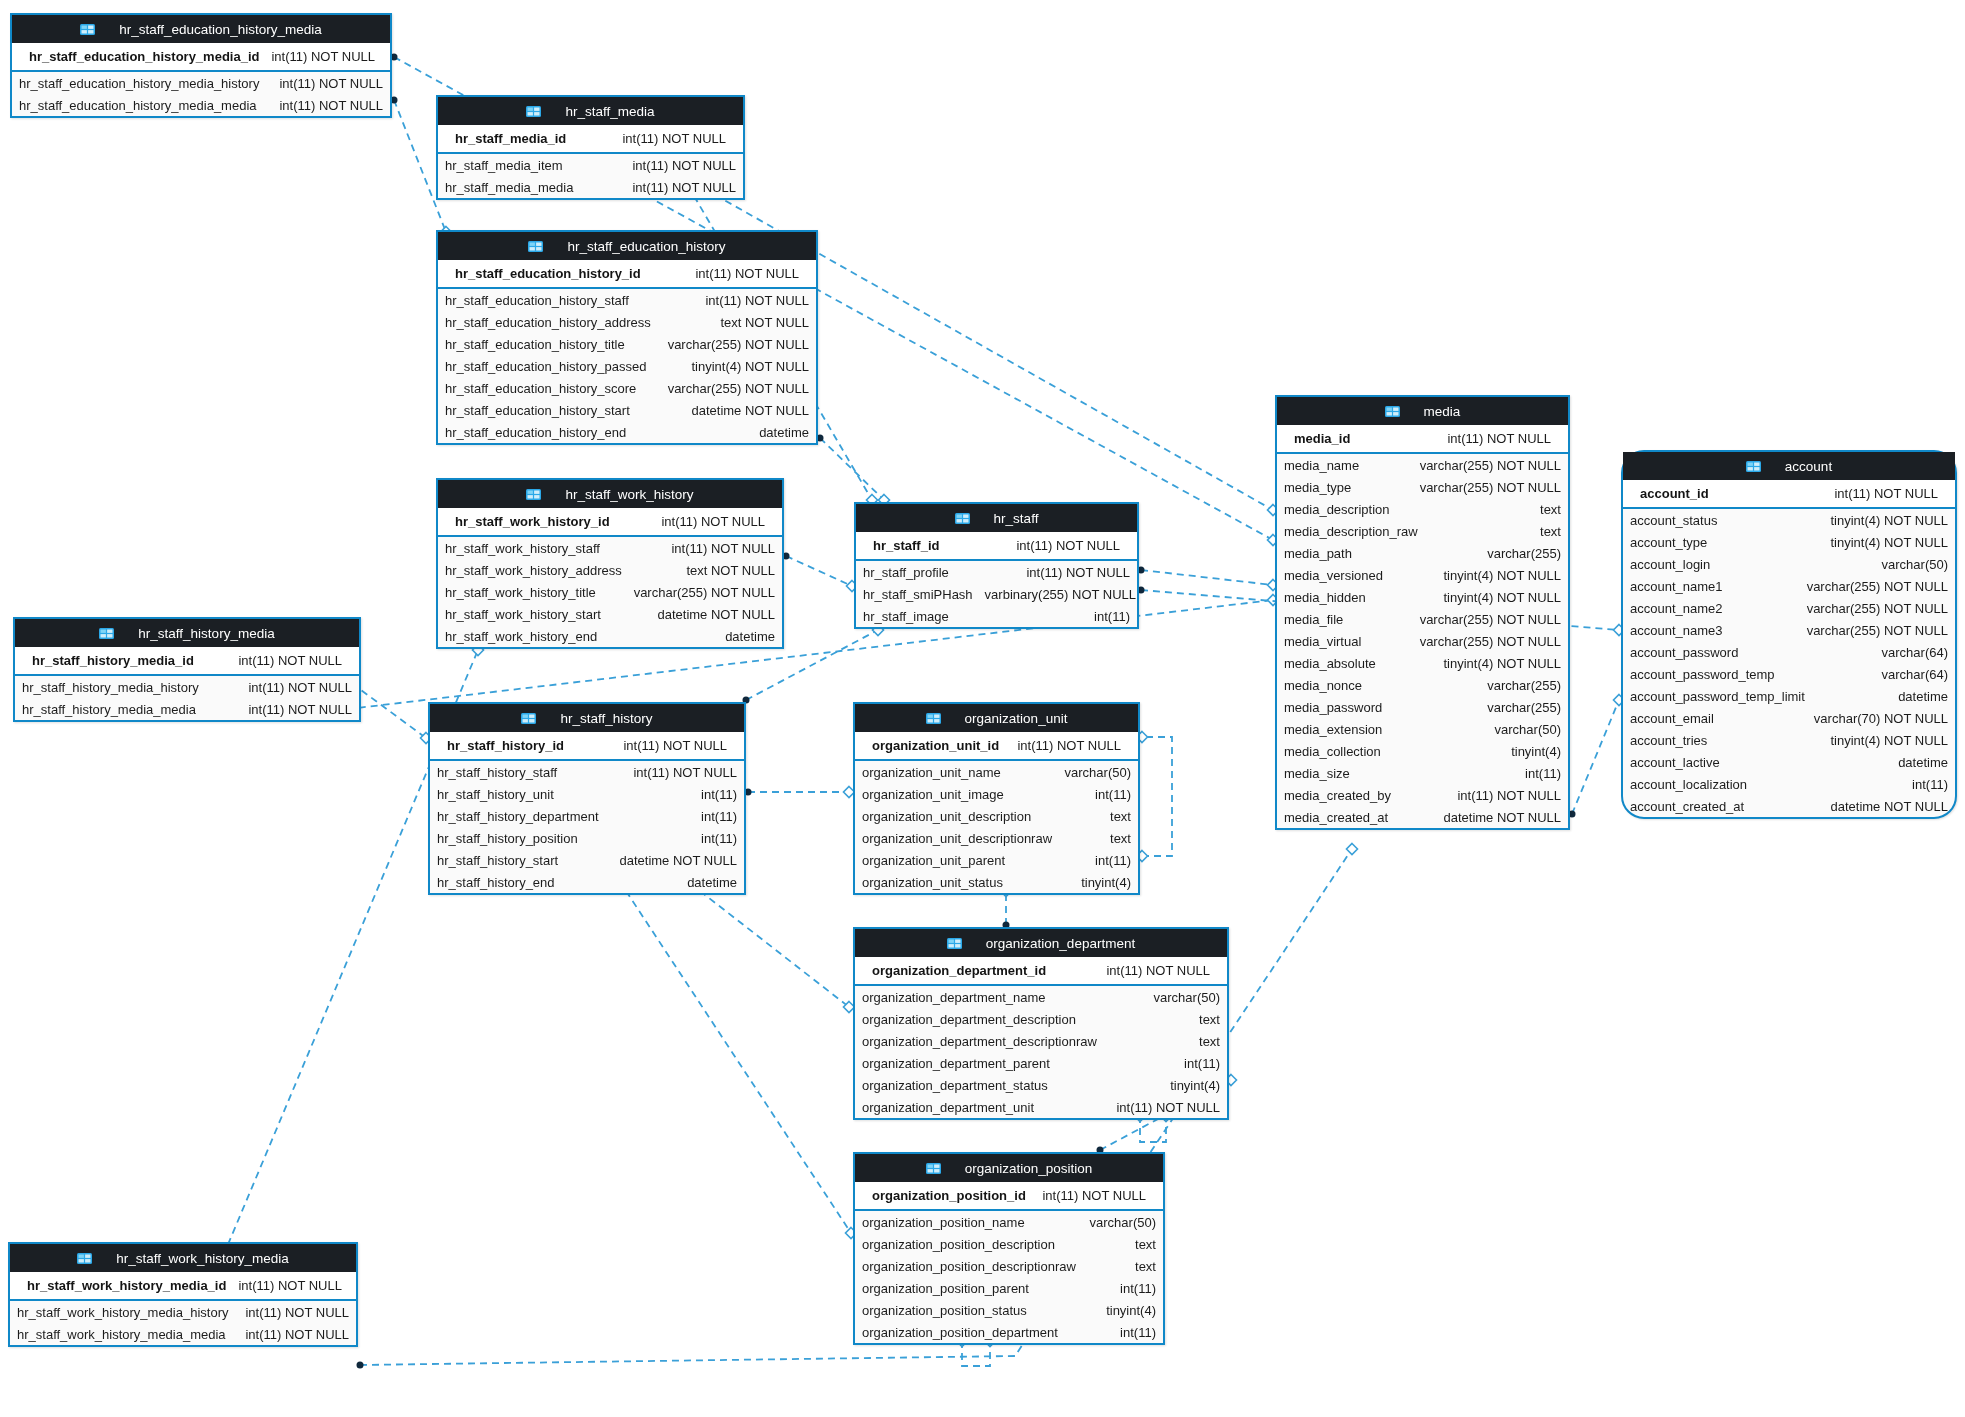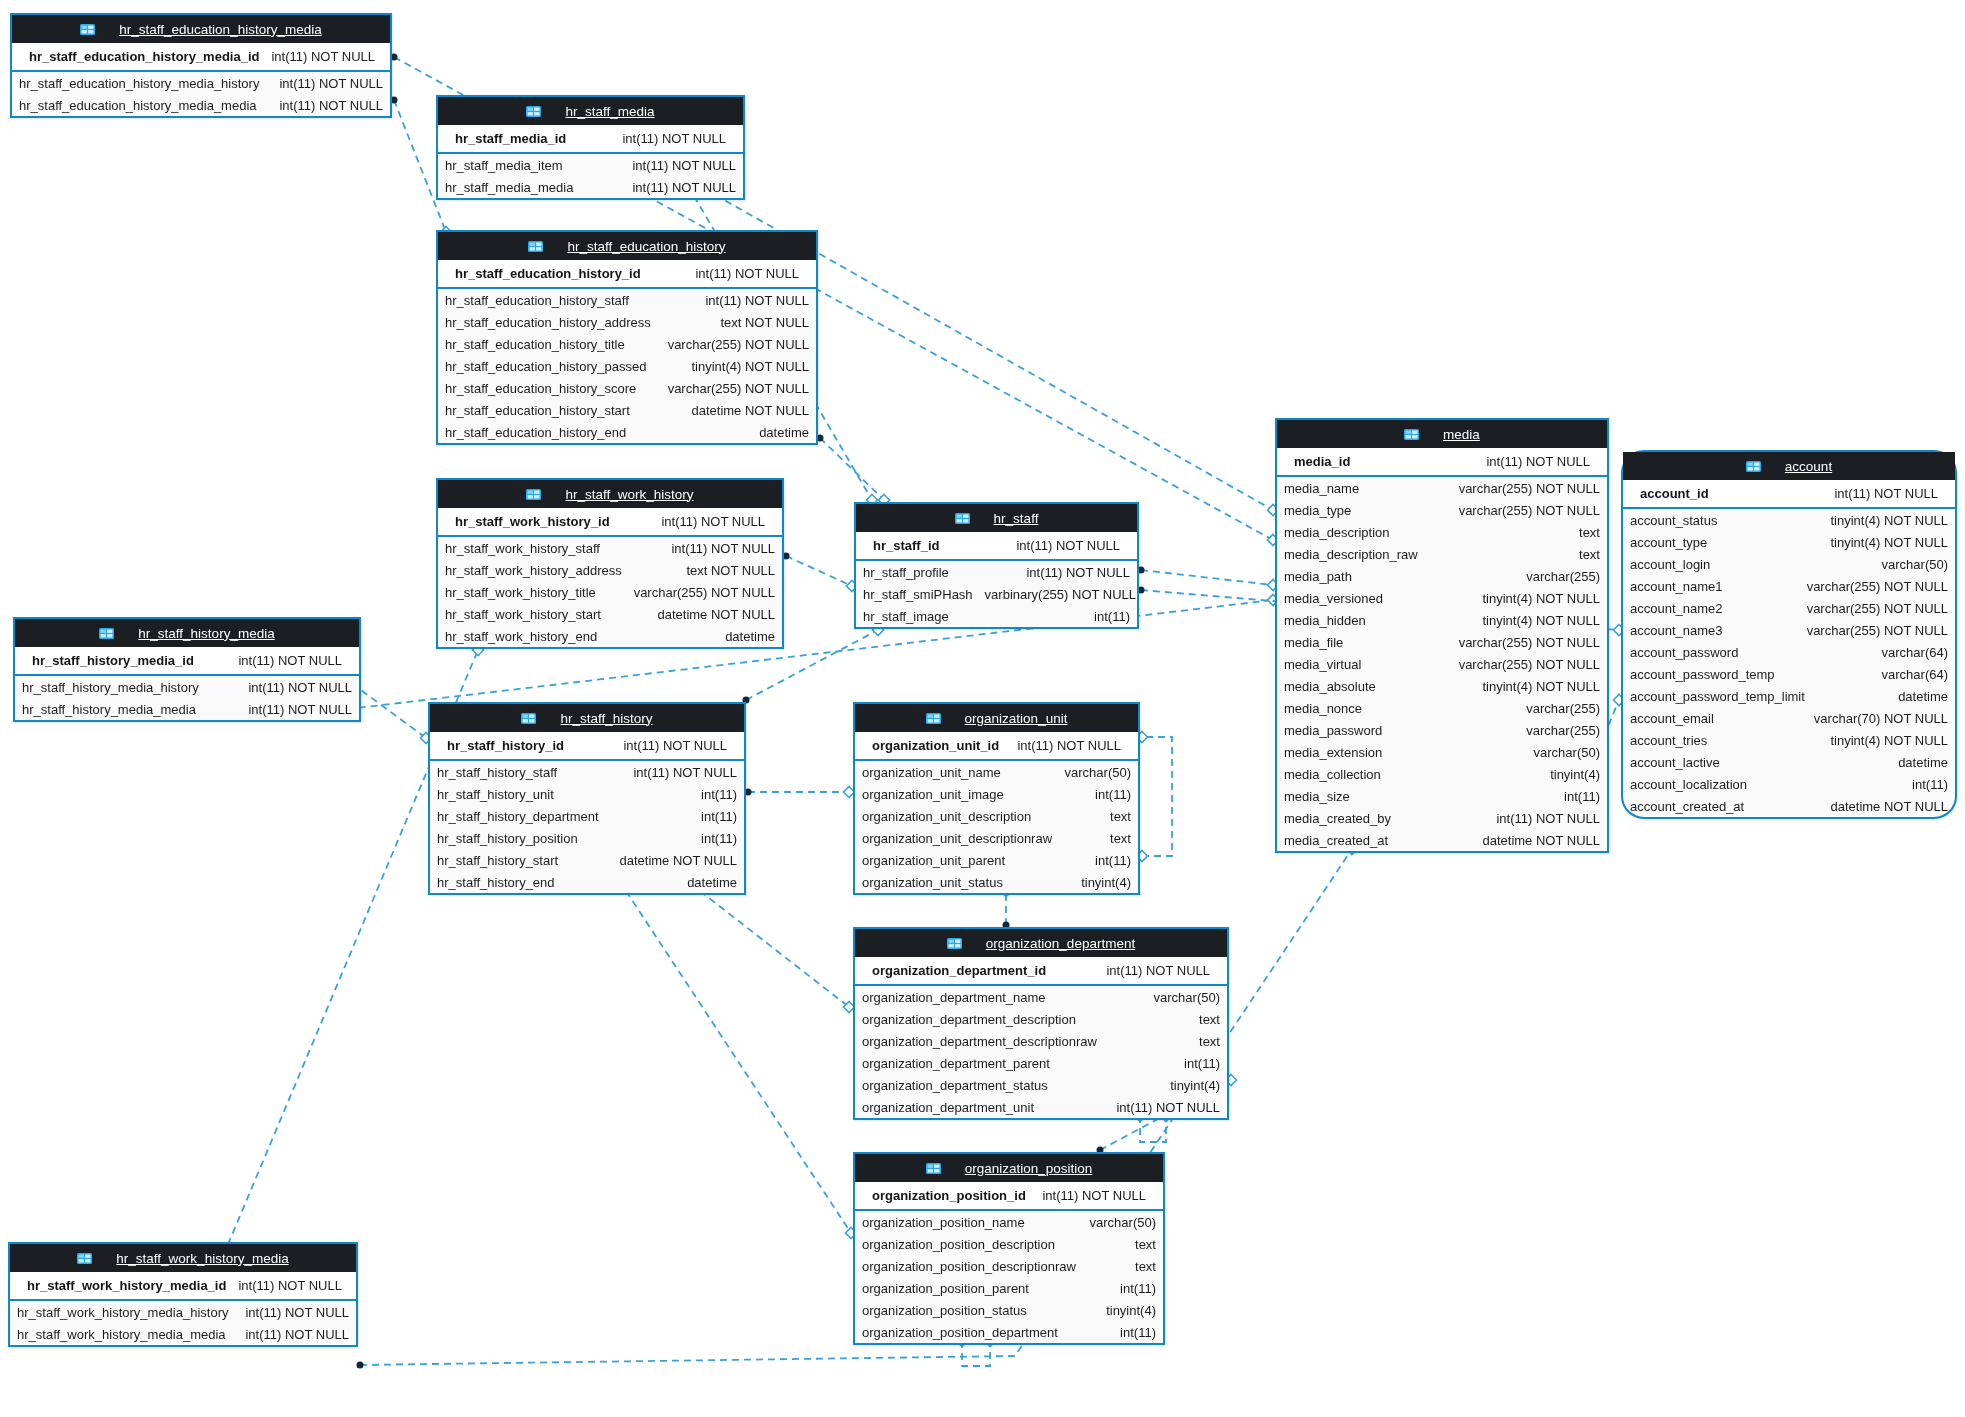--- a/index.html
+++ b/index.html
@@ -19,21 +19,20 @@
   }
   .db-table-header{
     height:28px;
     background:#1b1f24;
     color:#ffffff;
     display:flex;align-items:center;justify-content:center;
     gap:24px;
     font-size:13.5px;
     white-space:nowrap;
     overflow:hidden;
-    text-decoration:underline;
   }
   .table-icon{display:inline-block;width:15px;height:11px;flex:0 0 auto;}
   .pk-row{
     background:#ffffff;
     border-bottom:2px solid #1088c8;
     height:27px;
     display:flex;align-items:center;justify-content:space-between;
     padding:0 17px;
     font-size:13px;color:#141414;
   }
@@ -454,21 +453,21 @@
       </div>
       <div class="col-row">
         <span class="col-name">organization_position_status</span>
         <span class="col-type">tinyint(4)</span>
       </div>
       <div class="col-row">
         <span class="col-name">organization_position_department</span>
         <span class="col-type">int(11)</span>
       </div>
     </div>
-    <div class="db-table" style="left: 1275px; top: 418px; width: 334px;">
+    <div class="db-table" style="left: 1275px; top: 395px; width: 295px;">
       <div class="db-table-header">
         <svg class="table-icon" viewBox="0 0 15 11">
           <rect x="0" y="0" width="15" height="11" rx="1.5" fill="#2ba8e8"></rect>
           <rect x="1.5" y="1.5" width="5.4" height="3.4" fill="#7fd4f7"></rect>
           <rect x="8.1" y="1.5" width="5.4" height="3.4" fill="#cfeefb"></rect>
           <rect x="1.5" y="6.1" width="5.4" height="3.4" fill="#cfeefb"></rect>
           <rect x="8.1" y="6.1" width="5.4" height="3.4" fill="#cfeefb"></rect>
         </svg>
         <span>media</span>
       </div>

